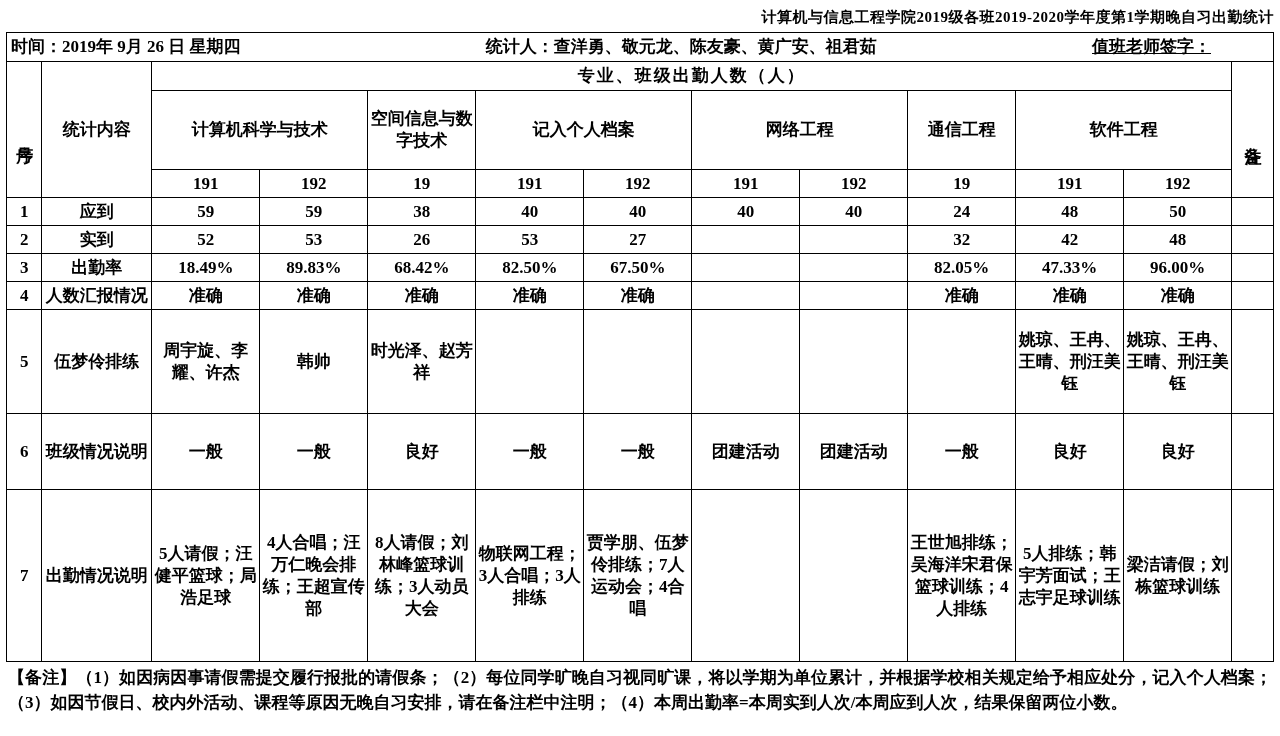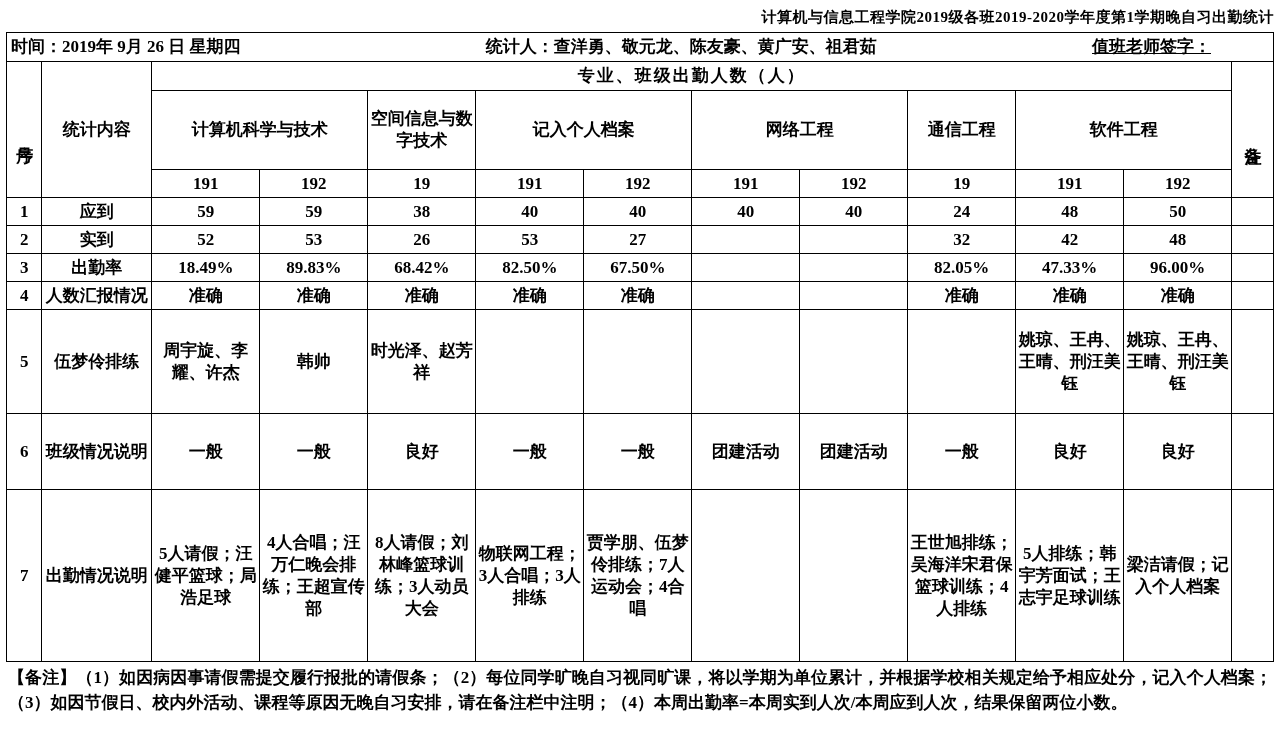--- a/index.html
+++ b/index.html
@@ -265,21 +265,21 @@
         <td>出勤情况说明</td>
         <td class="notes-cell">5人请假；汪健平篮球；局浩足球</td>
         <td class="notes-cell">4人合唱；汪万仁晚会排练；王超宣传部</td>
         <td class="notes-cell">8人请假；刘林峰篮球训练；3人动员大会</td>
         <td class="notes-cell">物联网工程；3人合唱；3人排练</td>
         <td class="notes-cell">贾学朋、伍梦伶排练；7人运动会；4合唱</td>
         <td class="notes-cell"></td>
         <td class="notes-cell"></td>
         <td class="notes-cell">王世旭排练；吴海洋宋君保篮球训练；4人排练</td>
         <td class="notes-cell">5人排练；韩宇芳面试；王志宇足球训练</td>
-        <td class="notes-cell">梁洁请假；记入个人档案</td>
+        <td class="notes-cell">梁洁请假；刘栋篮球训练</td>
         <td></td>
       </tr>
     </tbody>
   </table>
 
   <div class="footer">【备注】（1）如因病因事请假需提交履行报批的请假条；（2）每位同学旷晚自习视同旷课，将以学期为单位累计，并根据学校相关规定给予相应处分，记入个人档案；（3）如因节假日、校内外活动、课程等原因无晚自习安排，请在备注栏中注明；（4）本周出勤率=本周实到人次/本周应到人次，结果保留两位小数。</div>
 
 </div>
 
 </body></html>

